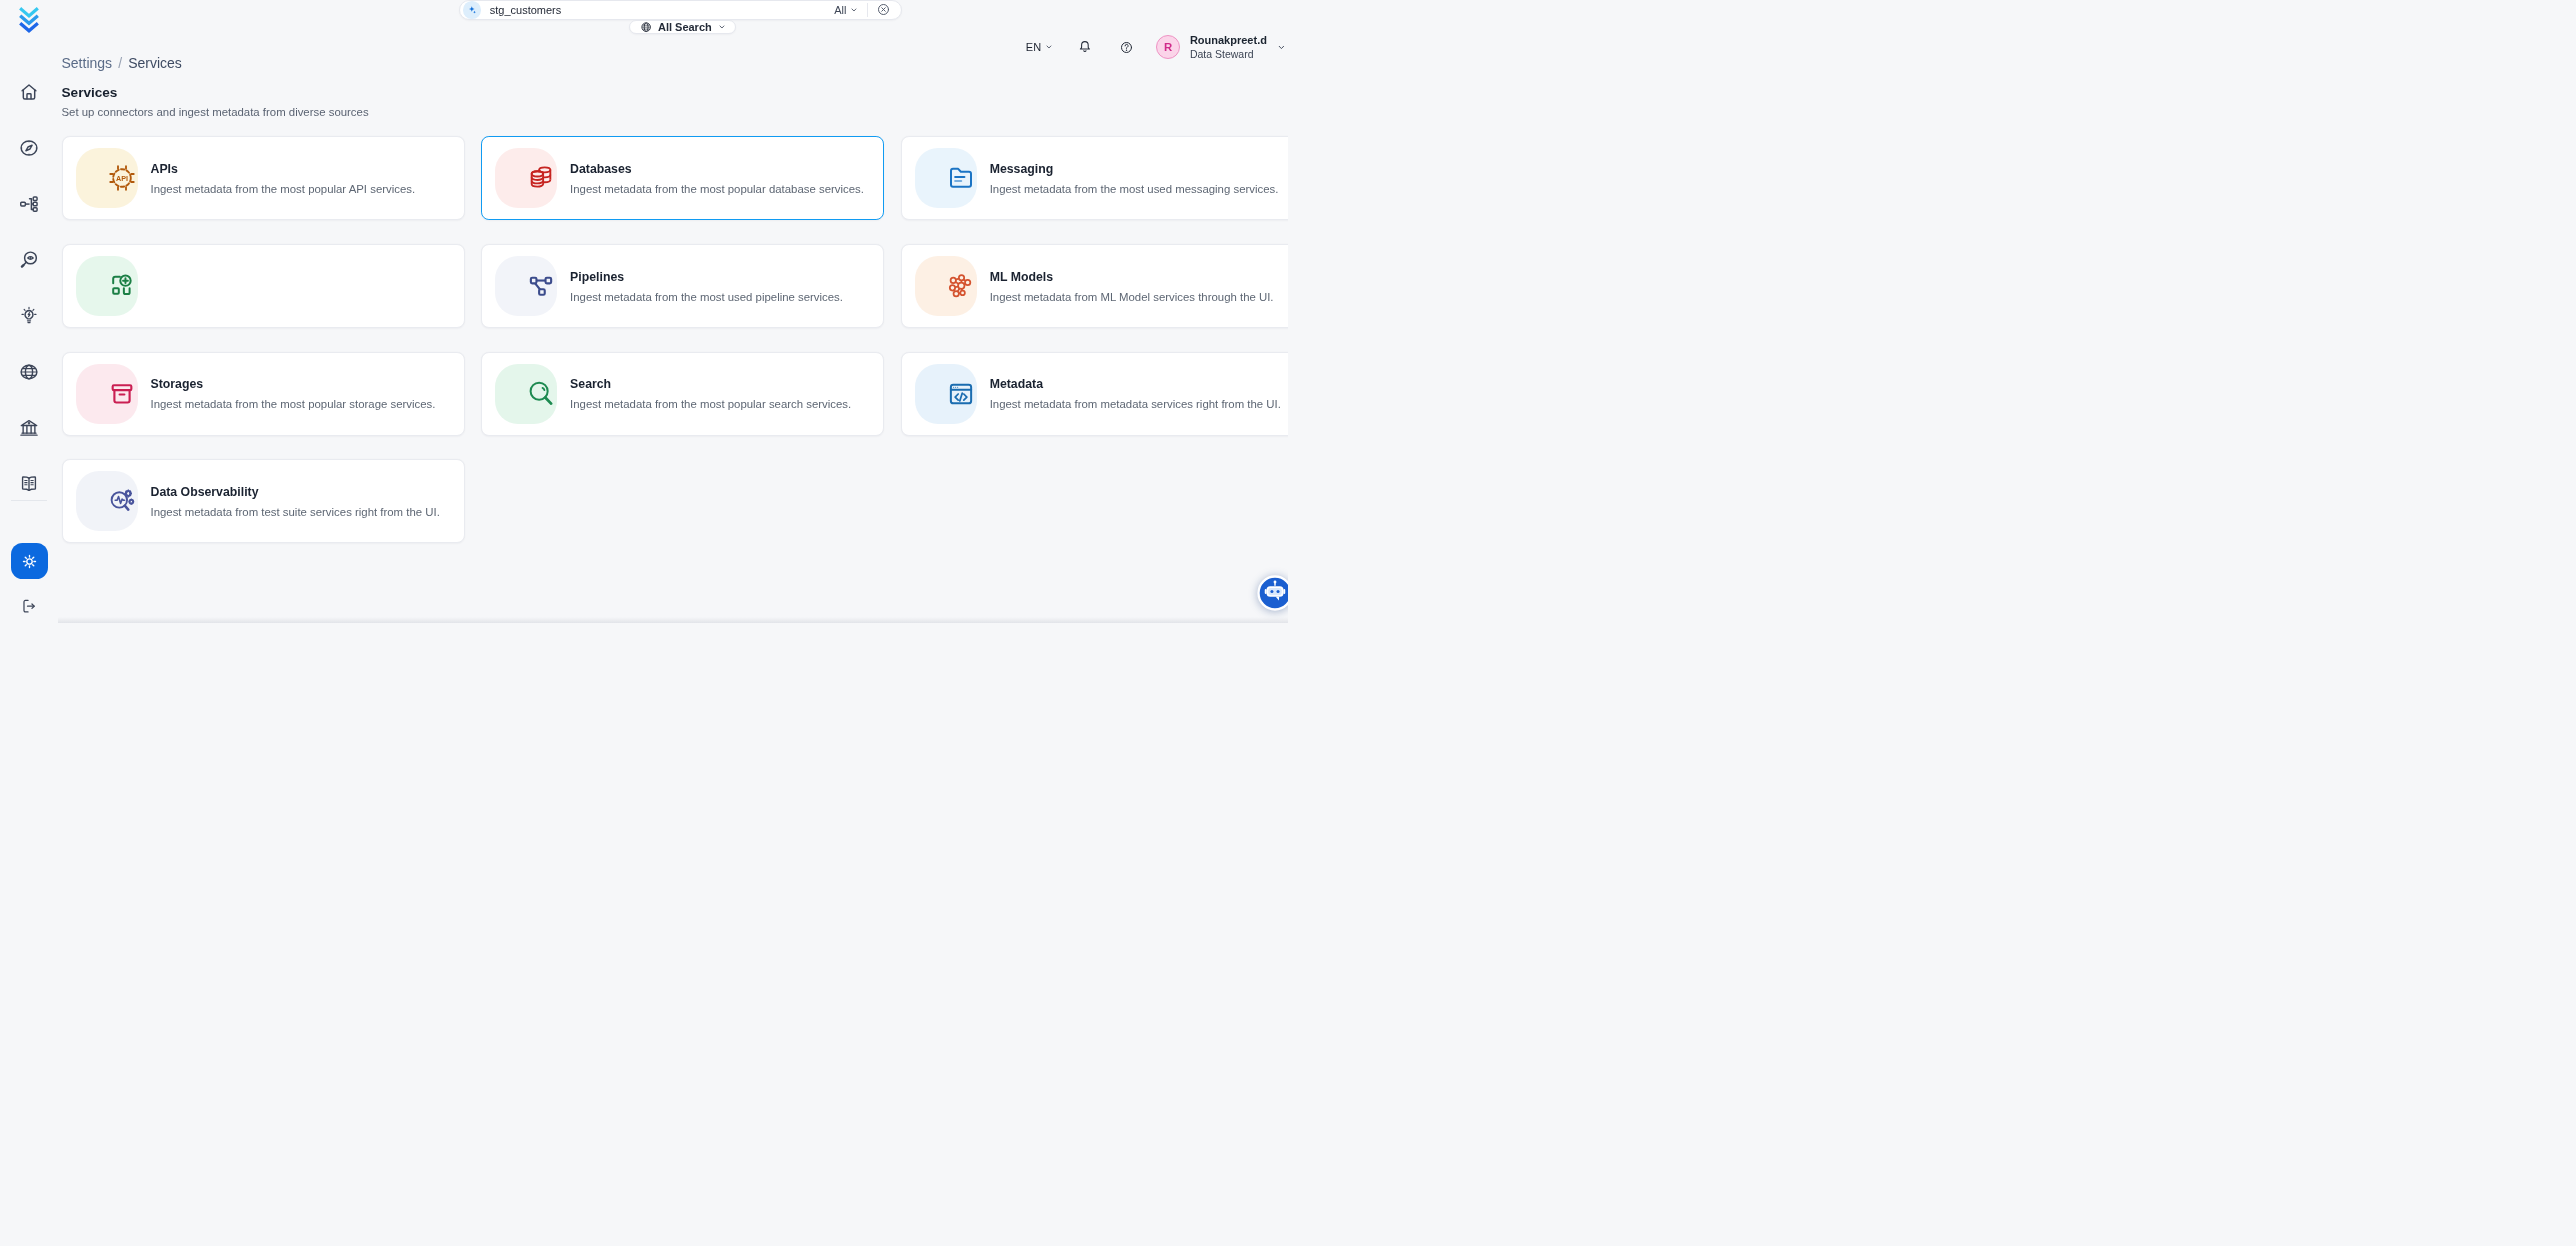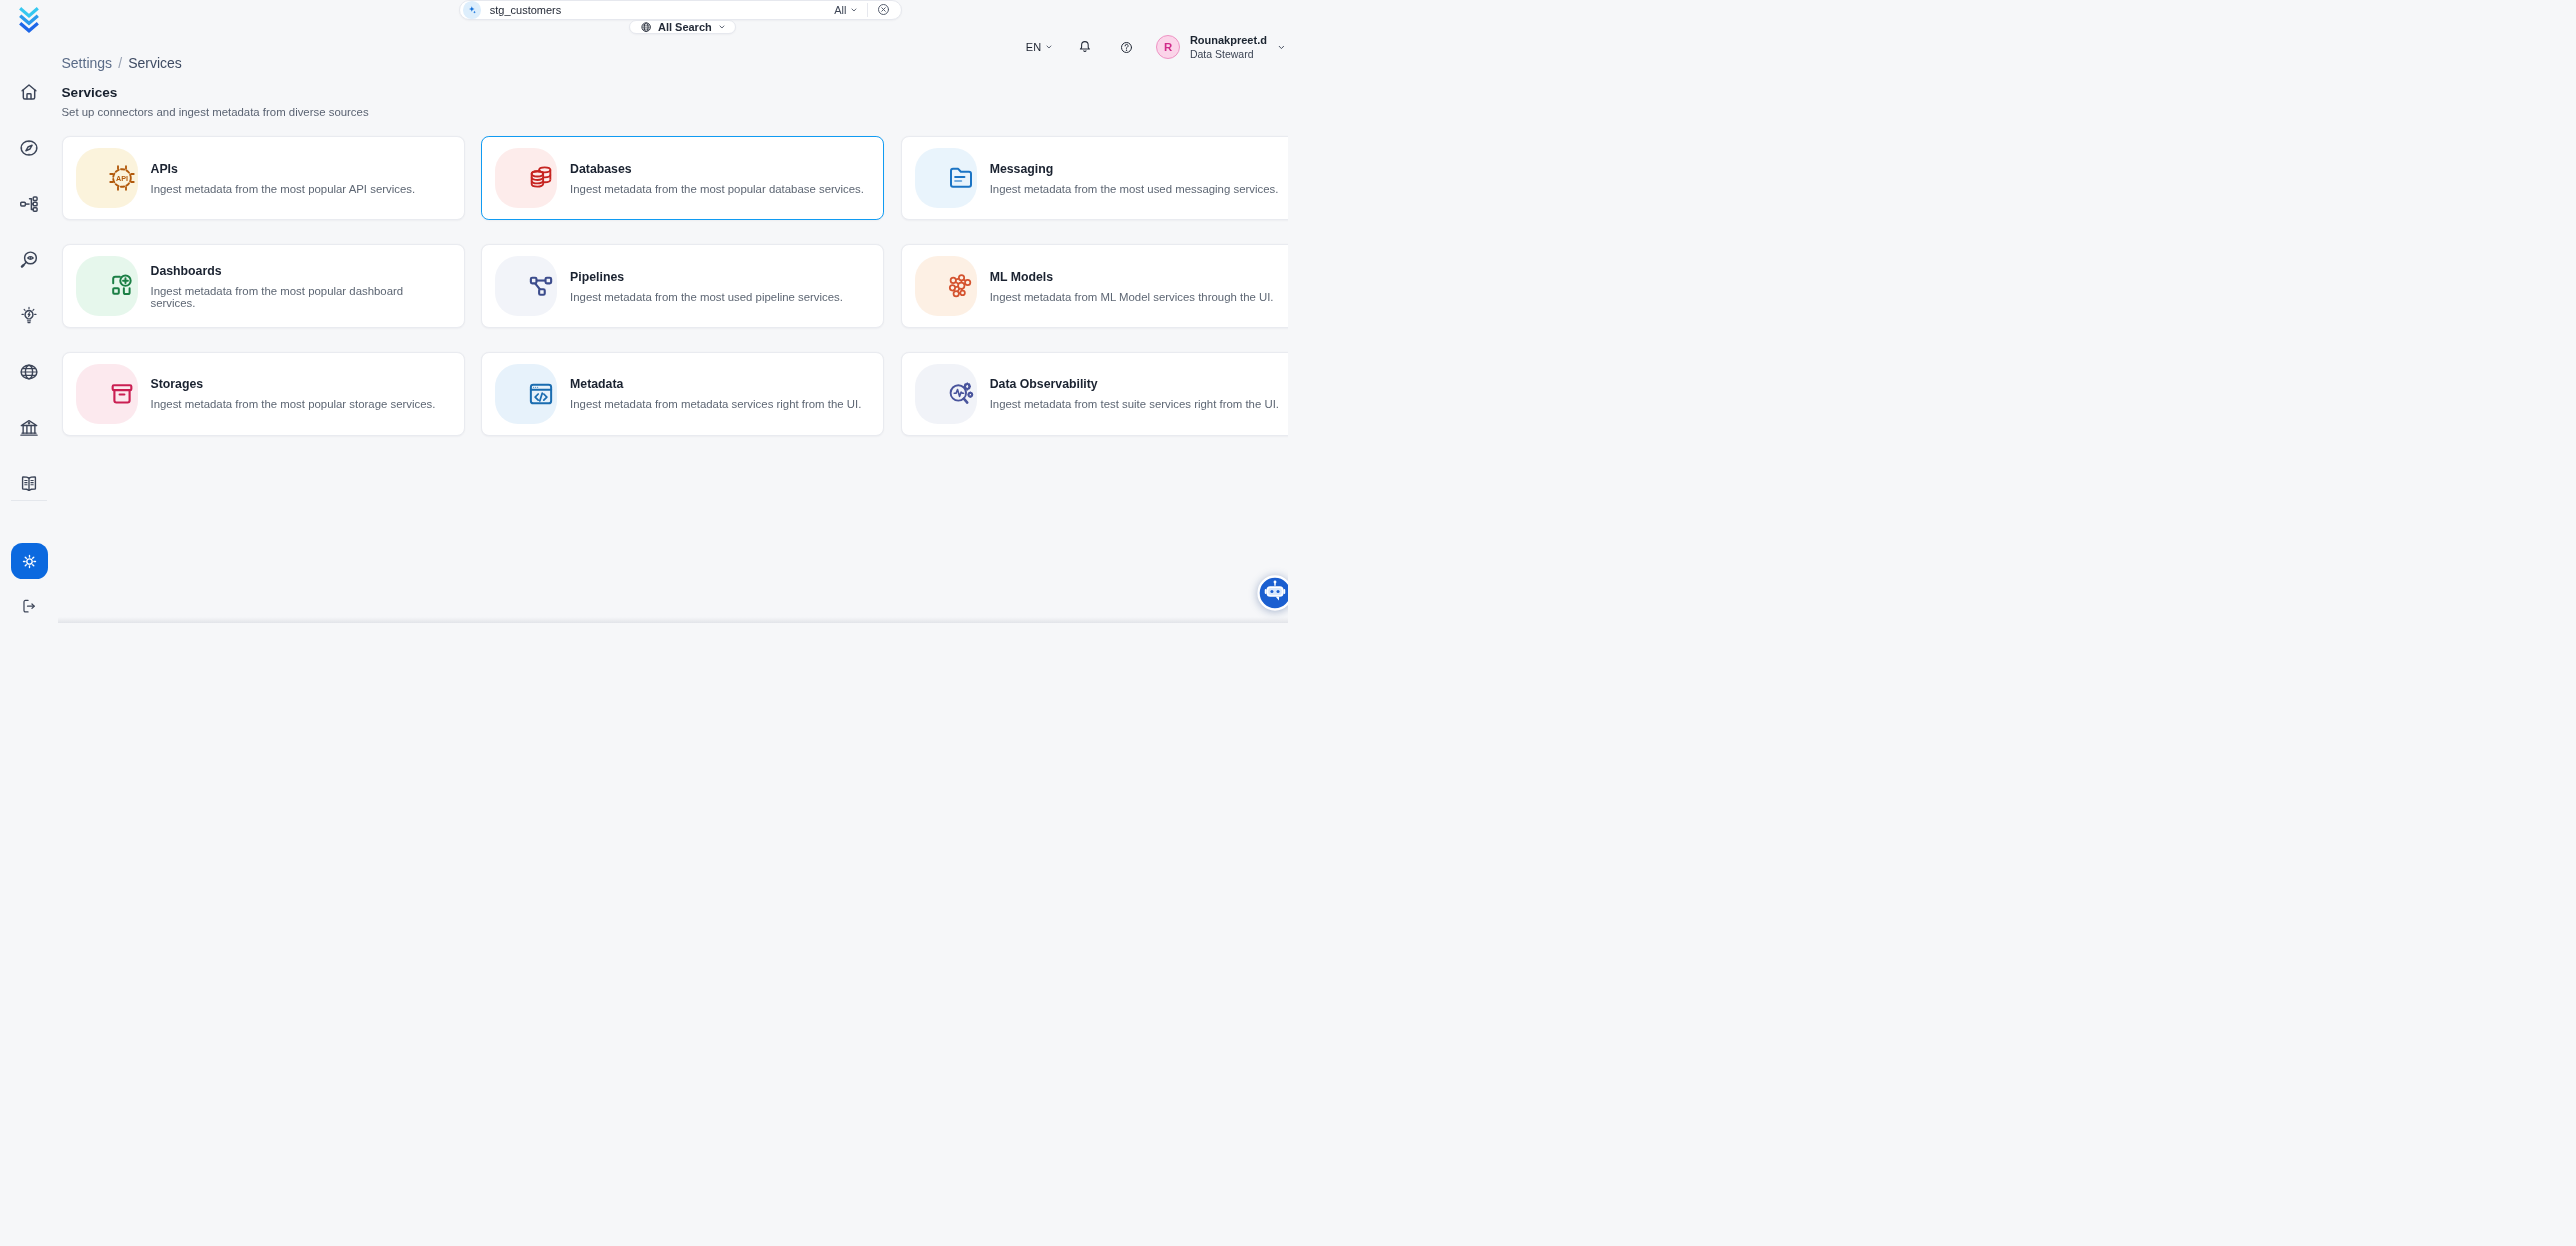--- a/index.html
+++ b/index.html
@@ -265,24 +265,20 @@
     <div class="card">
       <div class="tile" style="background: rgb(230, 247, 236); --tile: #e6f7ec; color: rgb(27, 127, 69);">
         <svg viewBox="0 0 24 24" fill="none" stroke="currentColor" stroke-width="1.5" stroke-linecap="round" stroke-linejoin="round">
           <path d="M10.4 5 H7 a1.6 1.6 0 0 0-1.6 1.6 V10"></path>
           <circle cx="14.6" cy="8" r="3.9"></circle>
             <path d="M14.6 6.2 v3.6 M12.8 8 h3.6"></path>
           <rect x="5.4" y="13.6" width="4.2" height="4.2" rx=".7"></rect>
           <path d="M13.4 13.6 v3.2 a1.2 1.2 0 0 0 1.2 1.2 h1.9 a1.2 1.2 0 0 0 1.2-1.2 v-3.2"></path>
         </svg>
       </div>
-      <div class="ctext">
-        <div class="ctitle">Dashboards</div>
-        <div class="cdesc">Ingest metadata from the most popular dashboard services.</div>
-      </div>
     </div>
 
     <div class="card">
       <div class="tile" style="background: rgb(242, 244, 249); --tile: #f2f4f9; color: rgb(60, 76, 140);">
         <svg viewBox="0 0 24 24" fill="none" stroke="currentColor" stroke-width="1.6" stroke-linejoin="round">
           <rect x="4.4" y="5.8" width="4.2" height="4.2" rx="1"></rect>
           <rect x="15.4" y="5.8" width="4.2" height="4.2" rx="1"></rect>
           <path d="M8.6 7.9 h6.8"></path>
           <path d="M7.6 10 l3.7 4.6"></path>
           <rect x="10.6" y="14.4" width="4.2" height="4.2" rx="1"></rect>
@@ -320,20 +316,33 @@
           <path d="M6.3 9.1 V16.9 a1.5 1.5 0 0 0 1.5 1.5 h8.4 a1.5 1.5 0 0 0 1.5-1.5 V9.1"></path>
           <path d="M10.2 12.4 h3.6"></path>
         </svg>
       </div>
       <div class="ctext">
         <div class="ctitle">Storages</div>
         <div class="cdesc">Ingest metadata from the most popular storage services.</div>
       </div>
     </div>
 
+    <div class="card">
+      <div class="tile" style="background: rgb(228, 246, 235); --tile: #e4f6eb; color: rgb(29, 138, 80);">
+        <svg viewBox="0 0 24 24" fill="none" stroke="currentColor" stroke-width="1.5" stroke-linecap="round">
+          <circle cx="10.6" cy="9.9" r="6.4"></circle>
+          <path d="M13.1 7.4 q1.1.5 1.5 1.7" stroke-width="1.3"></path>
+          <path d="M15.2 14.6 L19.6 19.2" stroke-width="2.1"></path>
+        </svg>
+      </div>
+      <div class="ctext">
+        <div class="ctitle">Search</div>
+        <div class="cdesc">Ingest metadata from the most popular search services.</div>
+      </div>
+    </div>
 
     <div class="card">
       <div class="tile" style="background: rgb(231, 242, 251); --tile: #e7f2fb; color: rgb(26, 108, 176);">
         <svg viewBox="0 0 24 24" fill="none" stroke="currentColor" stroke-width="1.5" stroke-linecap="round" stroke-linejoin="round">
           <rect x="4.4" y="5" width="15.2" height="14" rx="1.8"></rect>
           <path d="M4.4 8.8 h15.2"></path>
           <circle cx="6.5" cy="6.9" r=".4" fill="currentColor" stroke="none"></circle>
             <circle cx="8" cy="6.9" r=".4" fill="currentColor" stroke="none"></circle>
             <circle cx="9.5" cy="6.9" r=".4" fill="currentColor" stroke="none"></circle>
           <path d="M9.9 12 l-2.3 2.3 2.3 2.3 M14.1 12 l2.3 2.3 -2.3 2.3 M12.9 11.4 l-1.8 5.8" stroke-width="1.3"></path>

